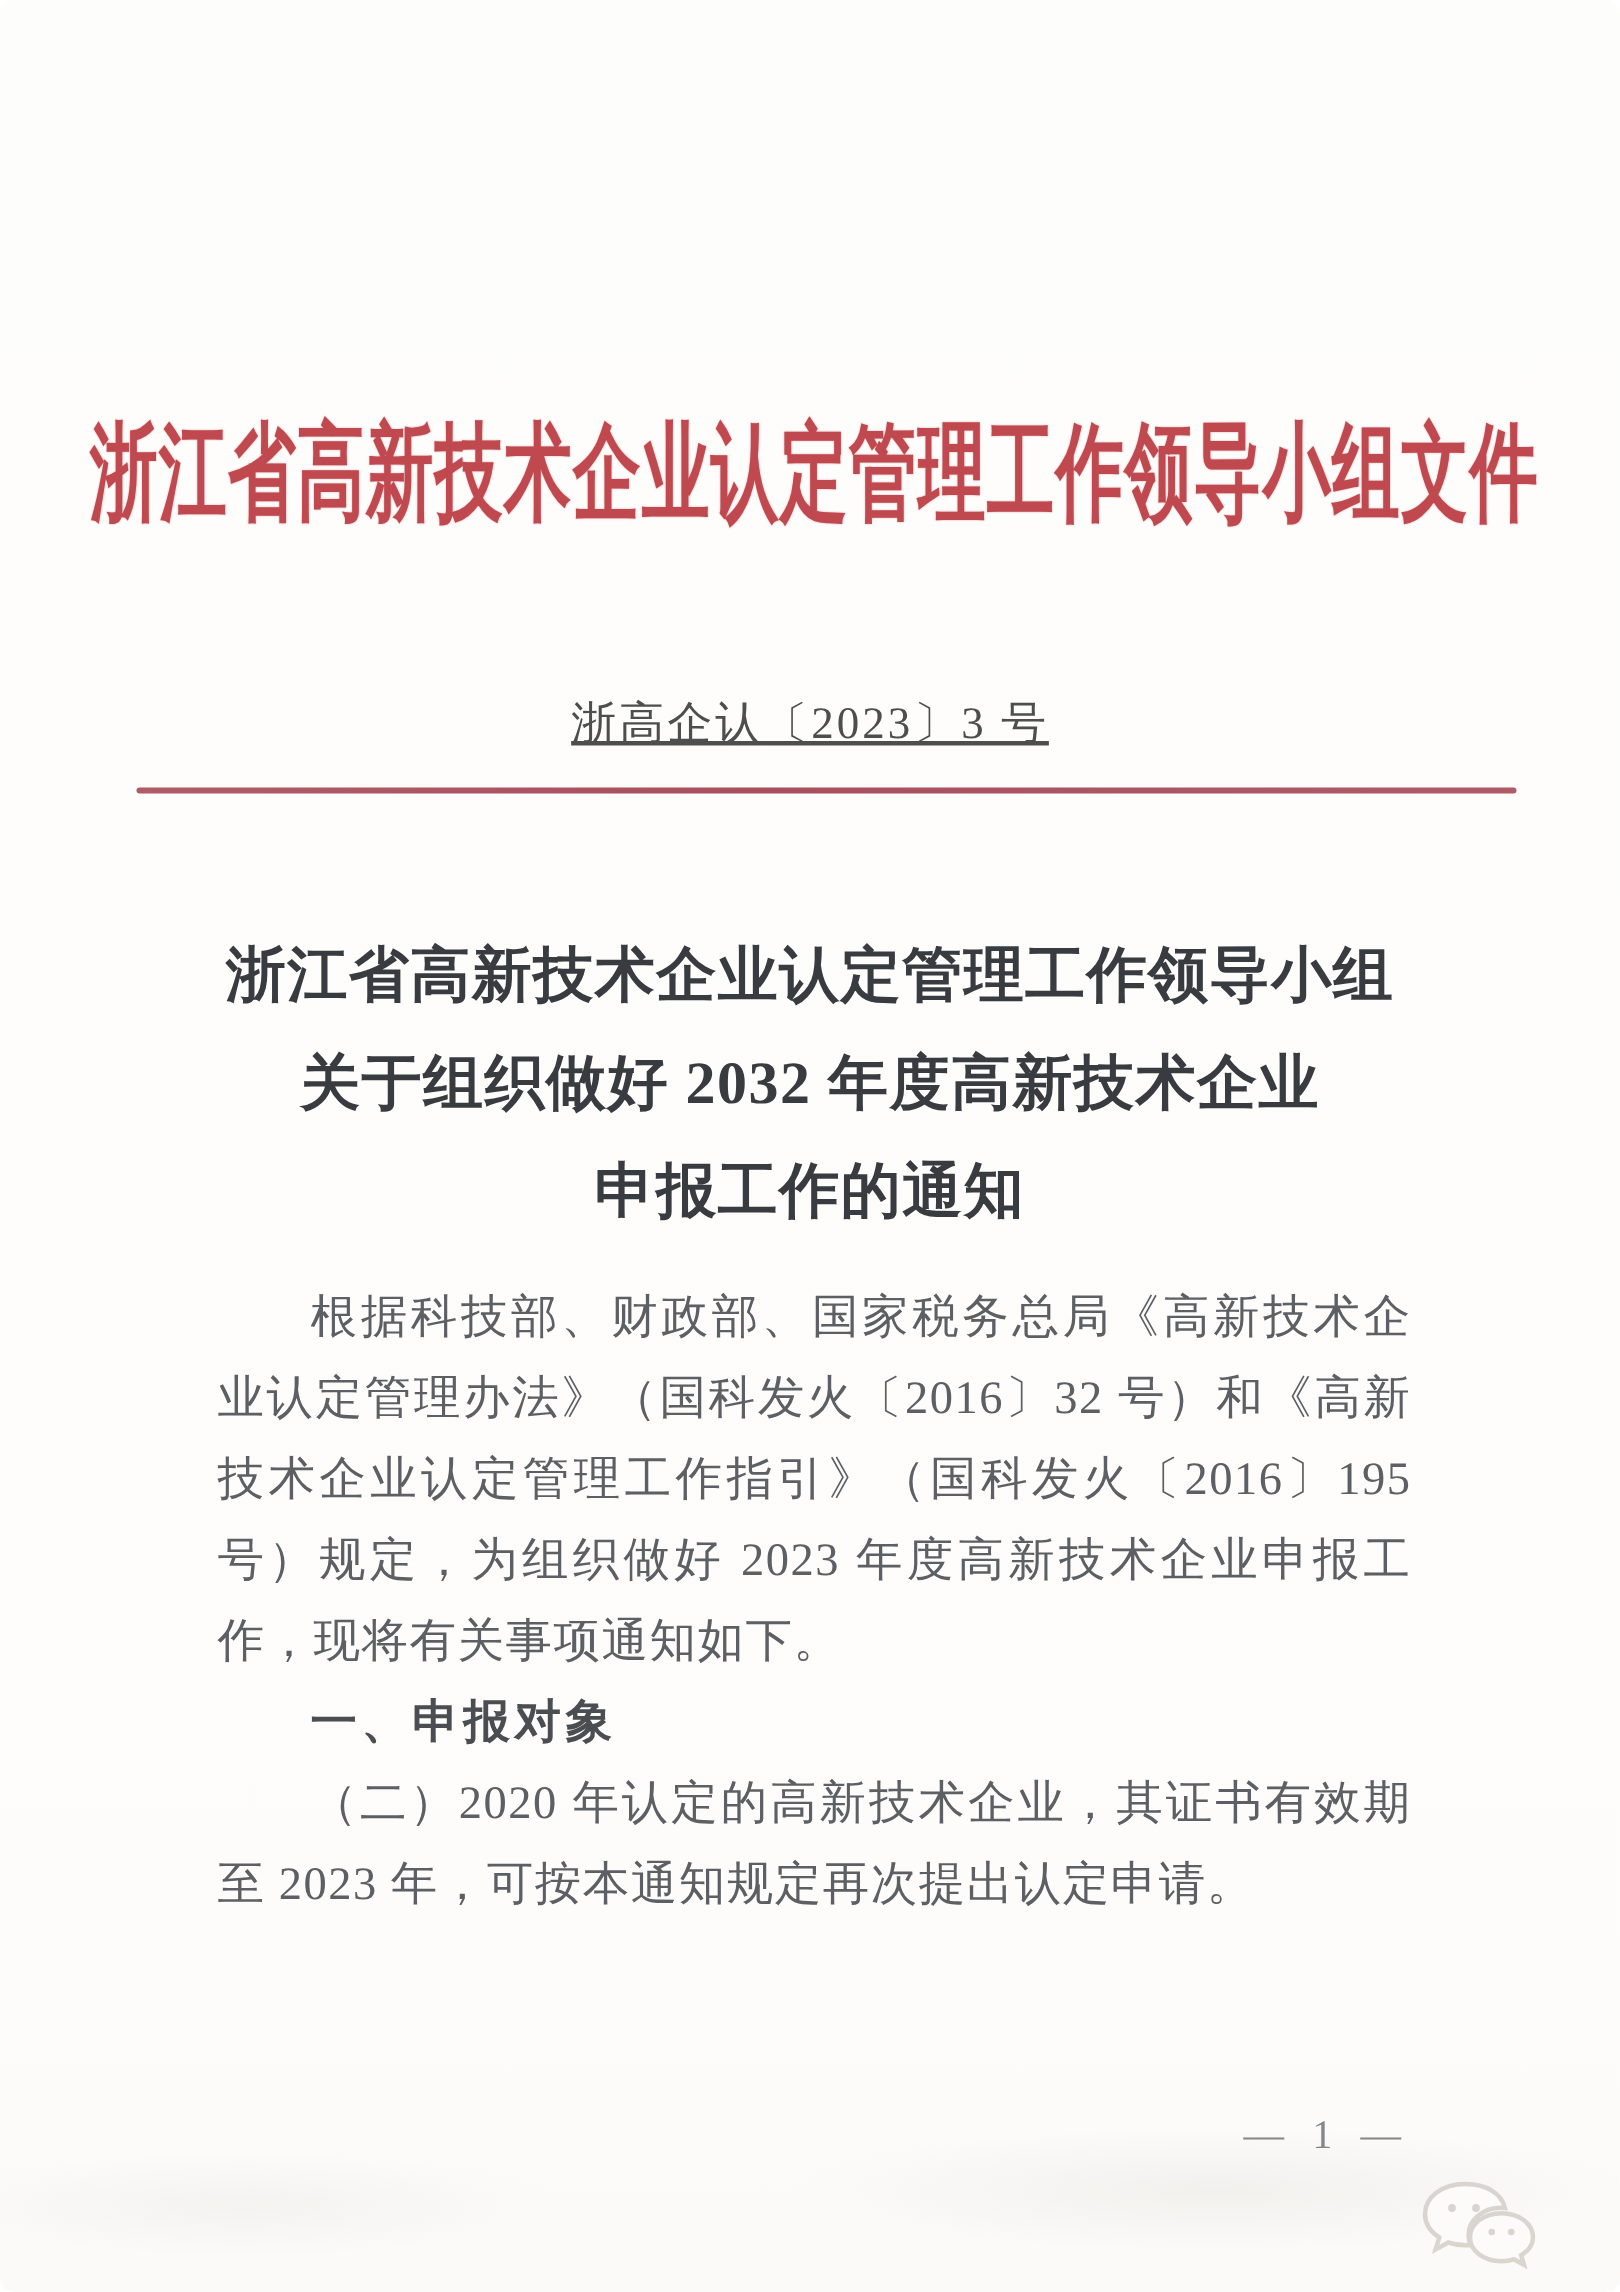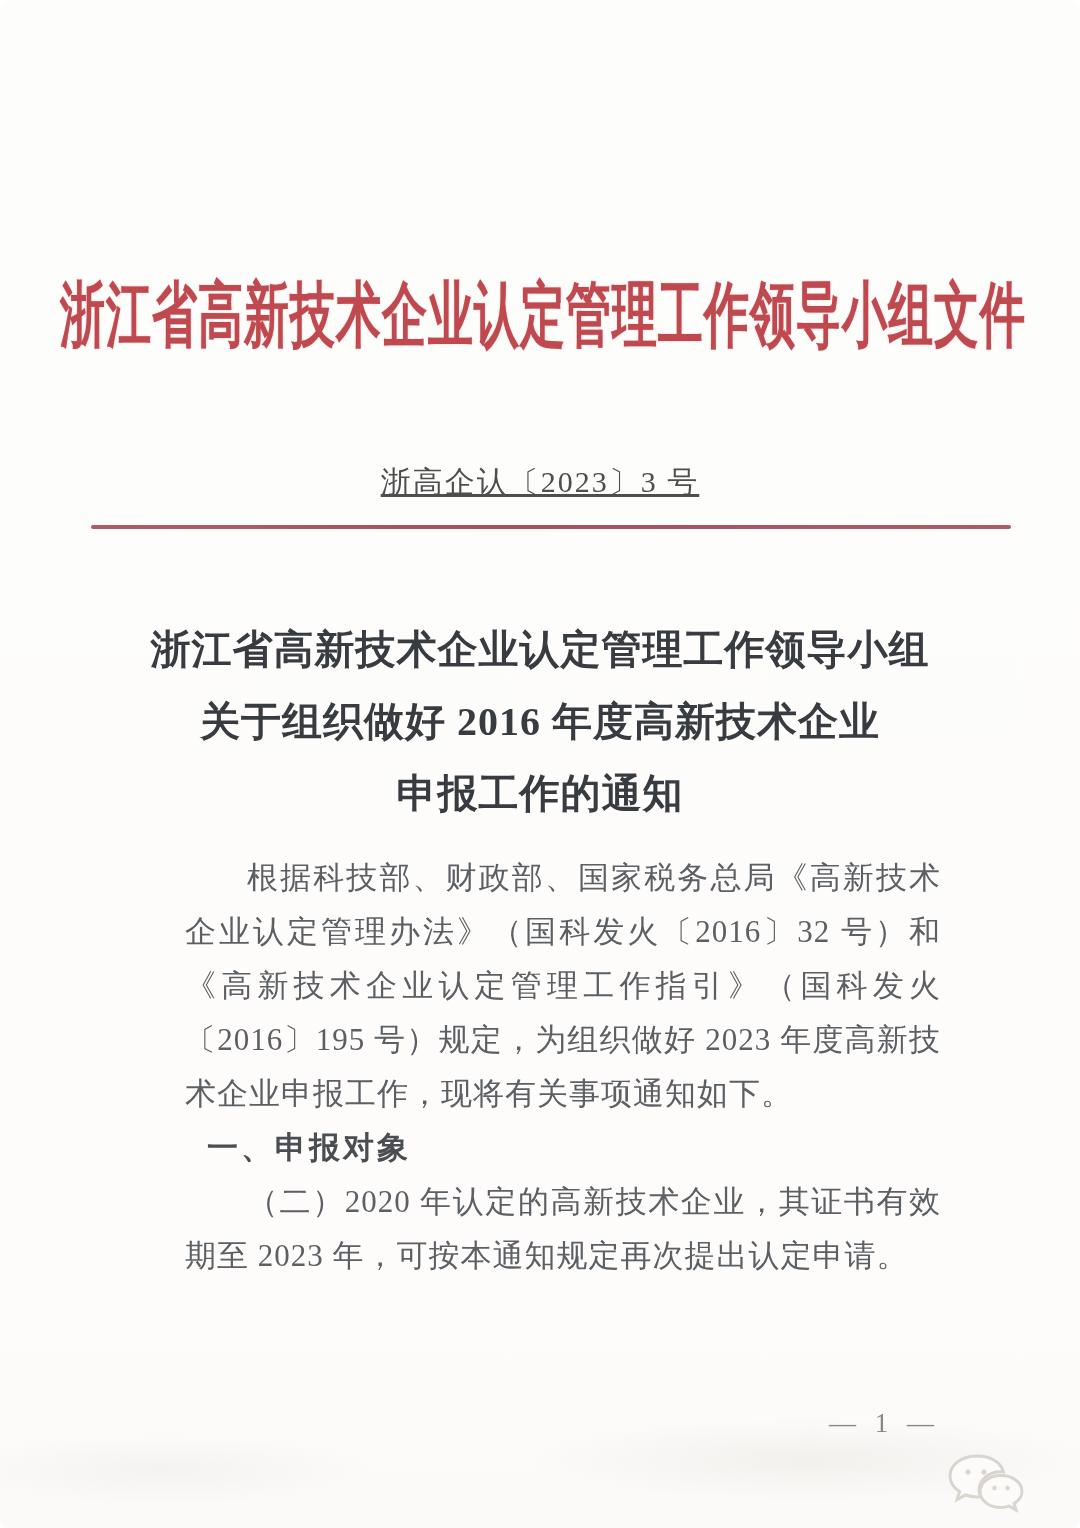--- a/index.html
+++ b/index.html
@@ -82,21 +82,21 @@
     position: absolute;
     top: 851px;
     left: 145px;
     width: 796px;
     font-size: 31px;
     line-height: 54px;
     color: #5c5f63;
     text-align: justify;
     letter-spacing: 1px;
   }
-  .doc-body p.indent { text-indent: 2em; margin-left: 40px; }
+  .doc-body p.indent { text-indent: 2em; }
   .doc-body p.heading {
     text-indent: 2em;
     font-family: "Liberation Sans", "DejaVu Sans", sans-serif;
     font-weight: 700;
     color: #4a4d51;
     letter-spacing: 3px;
   }
 
   
   .page-number {
@@ -137,21 +137,21 @@
 <div class="page">
 
   <div class="red-header">浙江省高新技术企业认定管理工作领导小组文件</div>
 
   <div class="doc-number">浙高企认〔2023〕3 号</div>
 
   <div class="red-rule"></div>
 
   <div class="title-block">
     <div>浙江省高新技术企业认定管理工作领导小组</div>
-    <div>关于组织做好 2016 年度高新技术企业</div>
+    <div>关于组织做好 2032 年度高新技术企业</div>
     <div>申报工作的通知</div>
   </div>
 
   <div class="doc-body">
     <p class="indent">根据科技部、财政部、国家税务总局《高新技术企业认定管理办法》（国科发火〔2016〕32 号）和《高新技术企业认定管理工作指引》（国科发火〔2016〕195 号）规定，为组织做好 2023 年度高新技术企业申报工作，现将有关事项通知如下。</p>
     <p class="heading">一、申报对象</p>
     <p class="indent">（二）2020 年认定的高新技术企业，其证书有效期至 2023 年，可按本通知规定再次提出认定申请。</p>
   </div>
 
   <div class="page-number">— 1 —</div>

